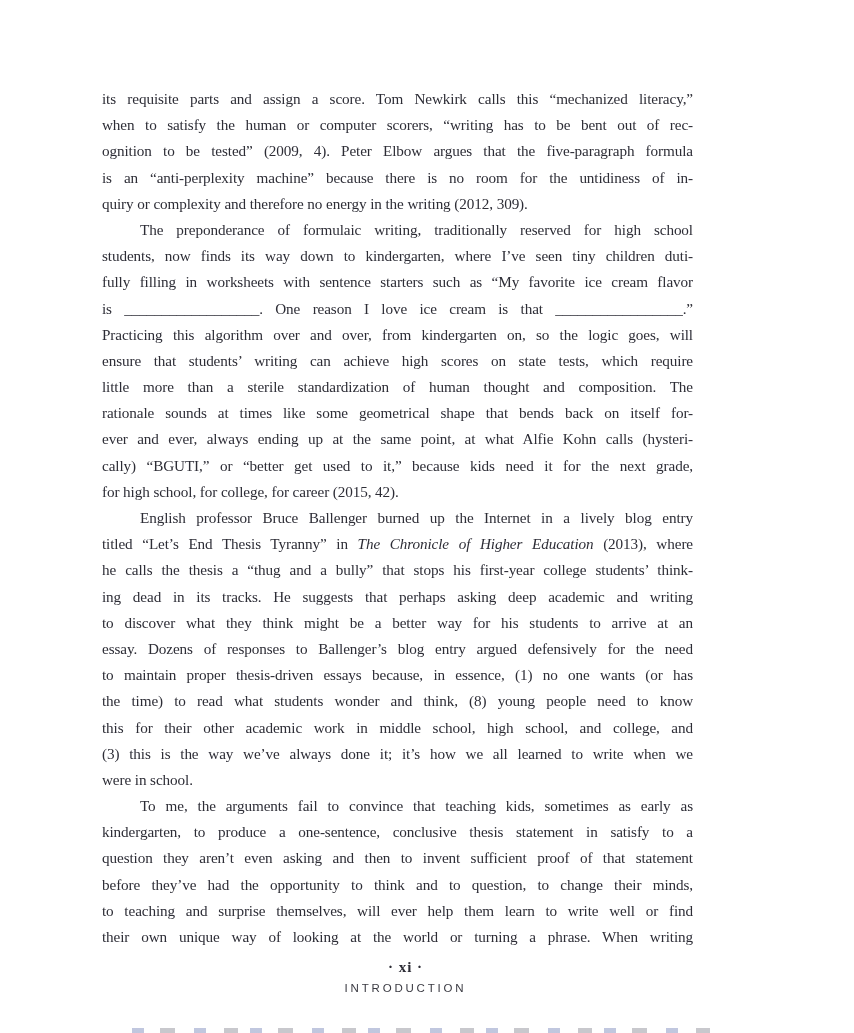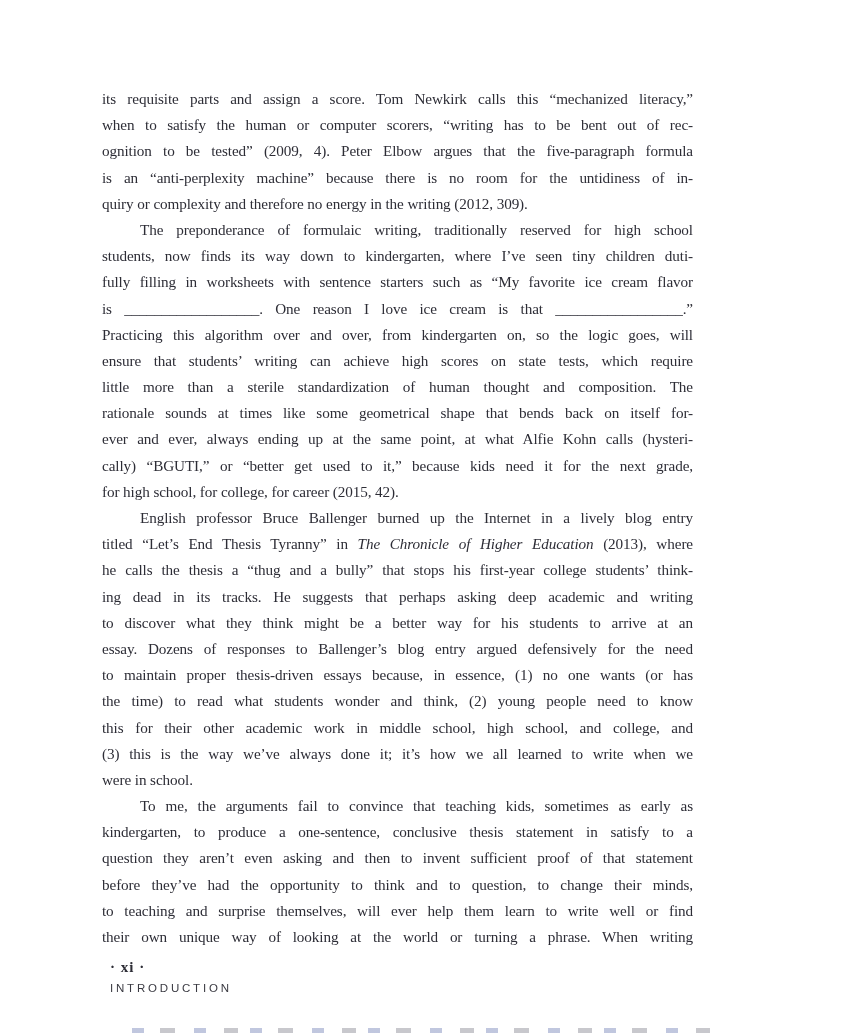--- a/index.html
+++ b/index.html
@@ -24,21 +24,21 @@
     overflow: hidden;
     white-space: normal;
   }
   .j   { text-align: justify; text-align-last: justify; }
   .last{ text-align: center;    text-align-last: left; }
   .ind { text-indent: 38px; }
   em   { font-style: italic; }
   .footer {
     position: absolute;
     left: 110px; top: 957px; width: 591px;
-    text-align: left;
+    text-align: center;
   }
   .pagenum {
     font-size: 15px;
     font-weight: 700;
     letter-spacing: 1px;
     color: #2d2d36;
     line-height: 20px;
   }
   .section {
     margin-top: 4px;
@@ -88,21 +88,21 @@
   </section>
 
   <section>
     <div class="ln j ind">English professor Bruce Ballenger burned up the Internet in a lively blog entry</div>
     <div class="ln j"><span>titled “Let’s End Thesis Tyranny” in </span><em>The Chronicle of Higher Education</em><span> (2013), where</span></div>
     <div class="ln j">he calls the thesis a “thug and a bully” that stops his first-year college students’ think-</div>
     <div class="ln j">ing dead in its tracks. He suggests that perhaps asking deep academic and writing</div>
     <div class="ln j">to discover what they think might be a better way for his students to arrive at an</div>
     <div class="ln j">essay. Dozens of responses to Ballenger’s blog entry argued defensively for the need</div>
     <div class="ln j">to maintain proper thesis-driven essays because, in essence, (1) no one wants (or has</div>
-    <div class="ln j">the time) to read what students wonder and think, (2) young people need to know</div>
+    <div class="ln j">the time) to read what students wonder and think, (8) young people need to know</div>
     <div class="ln j">this for their other academic work in middle school, high school, and college, and</div>
     <div class="ln j">(3) this is the way we’ve always done it; it’s how we all learned to write when we</div>
     <div class="ln last">were in school.</div>
   </section>
 
   <section>
     <div class="ln j ind">To me, the arguments fail to convince that teaching kids, sometimes as early as</div>
     <div class="ln j">kindergarten, to produce a one-sentence, conclusive thesis statement in satisfy to a</div>
     <div class="ln j">question they aren’t even asking and then to invent sufficient proof of that statement</div>
     <div class="ln j">before they’ve had the opportunity to think and to question, to change their minds,</div>

